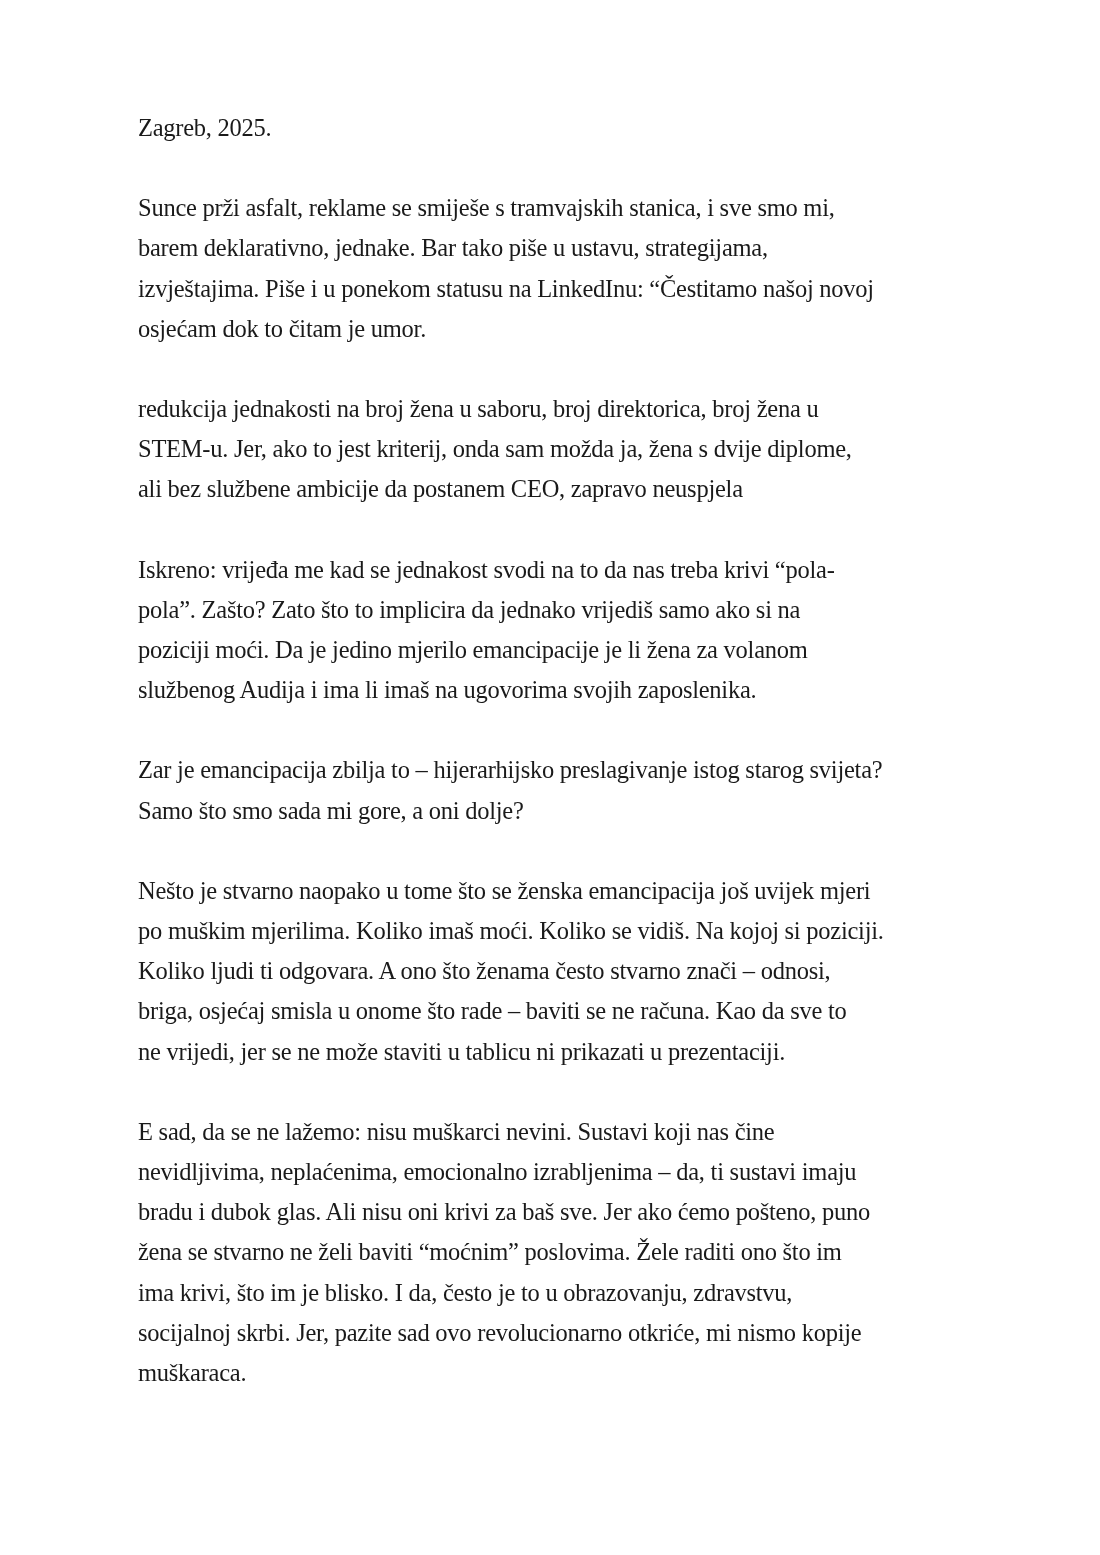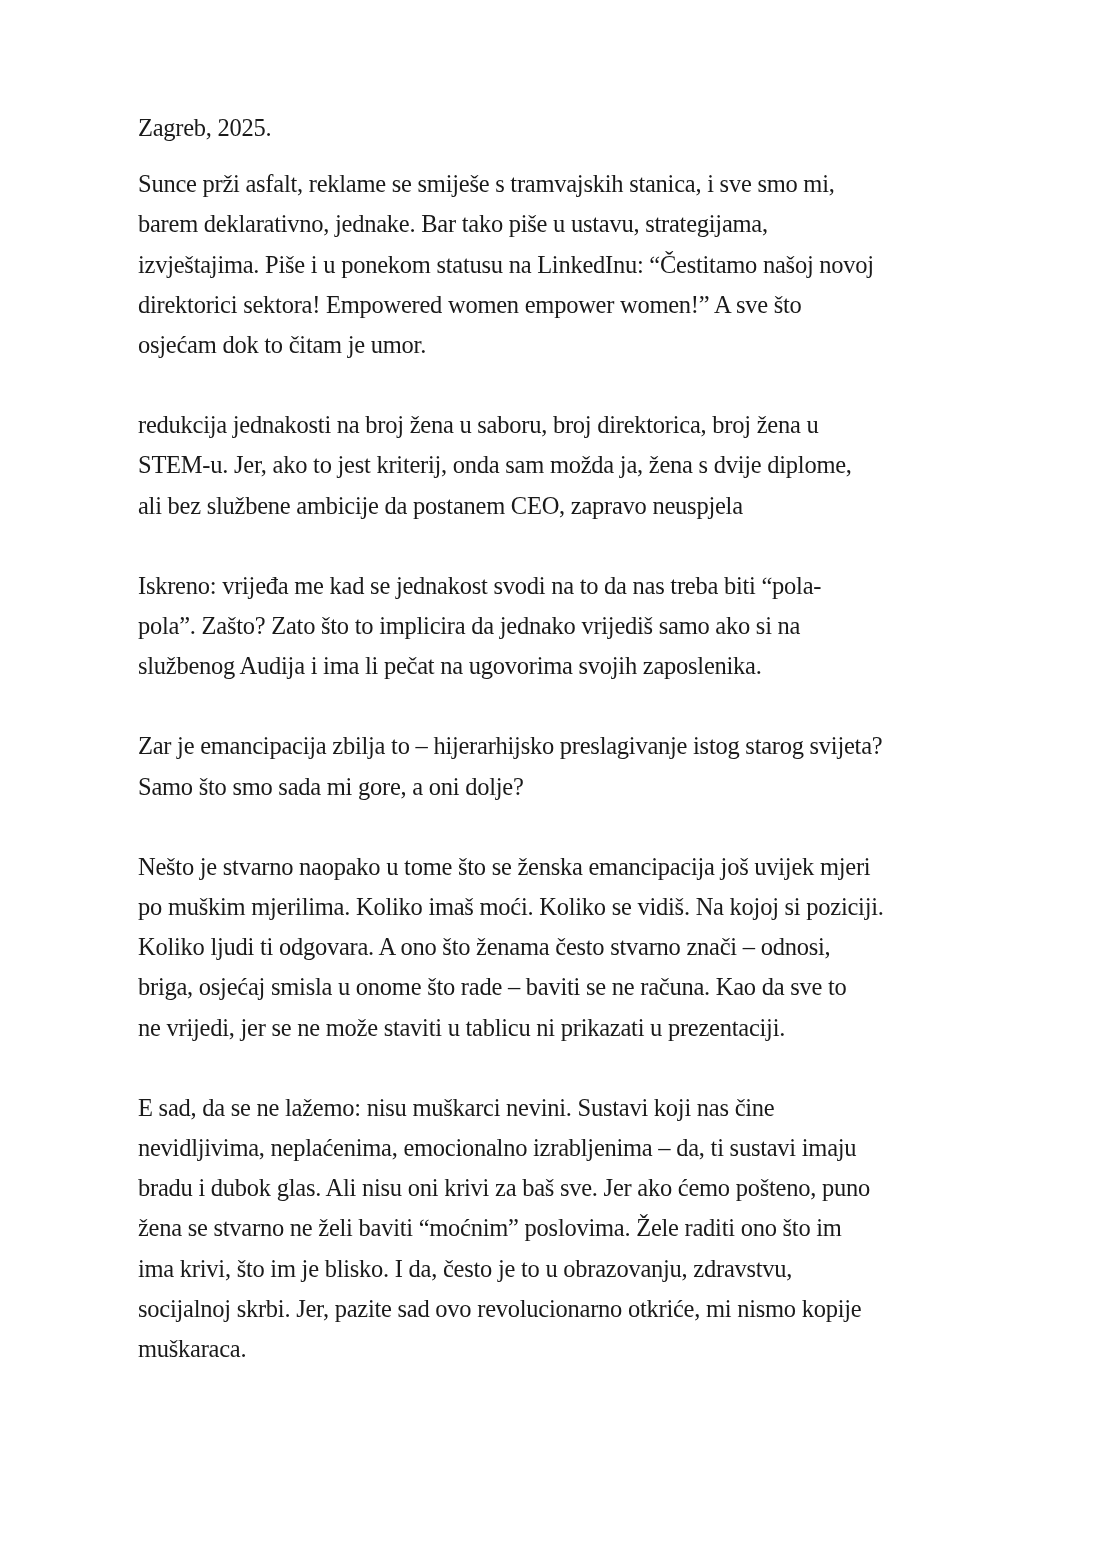--- a/index.html
+++ b/index.html
@@ -25,47 +25,47 @@
       margin: 0 0 40px 0;
     }
     .line {
       display: block;
       font-size: 24.5px;
       line-height: 40.2px;
       white-space: nowrap;
       letter-spacing: -0.25px;
     }
     .dateline {
-      margin-bottom: 16px;
+      margin-bottom: 40px;
     }
   </style>
 </head>
 <body>
 
 <div class="page">
   <div class="para dateline">
     <span class="line">Zagreb, 2025.</span>
   </div>
   <div id="paragraphs">
       <div class="para">
         <span class="line">Sunce prži asfalt, reklame se smiješe s tramvajskih stanica, i sve smo mi,</span>
         <span class="line">barem deklarativno, jednake. Bar tako piše u ustavu, strategijama,</span>
         <span class="line">izvještajima. Piše i u ponekom statusu na LinkedInu: “Čestitamo našoj novoj</span>
-        <span class="line">direktorici sektora! Empowered women empower women!” A sve što</span>
         <span class="line">osjećam dok to čitam je umor.</span>
       </div>
       <div class="para">
         <span class="line">redukcija jednakosti na broj žena u saboru, broj direktorica, broj žena u</span>
         <span class="line">STEM-u. Jer, ako to jest kriterij, onda sam možda ja, žena s dvije diplome,</span>
         <span class="line">ali bez službene ambicije da postanem CEO, zapravo neuspjela</span>
       </div>
       <div class="para">
-        <span class="line">Iskreno: vrijeđa me kad se jednakost svodi na to da nas treba biti “pola-</span>
+        <span class="line">Iskreno: vrijeđa me kad se jednakost svodi na to da nas treba krivi “pola-</span>
         <span class="line">pola”. Zašto? Zato što to implicira da jednako vrijediš samo ako si na</span>
-        <span class="line">službenog Audija i ima li pečat na ugovorima svojih zaposlenika.</span>
+        <span class="line">poziciji moći. Da je jedino mjerilo emancipacije je li žena za volanom</span>
+        <span class="line">službenog Audija i ima li imaš na ugovorima svojih zaposlenika.</span>
       </div>
       <div class="para">
         <span class="line">Zar je emancipacija zbilja to – hijerarhijsko preslagivanje istog starog svijeta?</span>
         <span class="line">Samo što smo sada mi gore, a oni dolje?</span>
       </div>
       <div class="para">
         <span class="line">Nešto je stvarno naopako u tome što se ženska emancipacija još uvijek mjeri</span>
         <span class="line">po muškim mjerilima. Koliko imaš moći. Koliko se vidiš. Na kojoj si poziciji.</span>
         <span class="line">Koliko ljudi ti odgovara. A ono što ženama često stvarno znači – odnosi,</span>
         <span class="line">briga, osjećaj smisla u onome što rade – baviti se ne računa. Kao da sve to</span>

